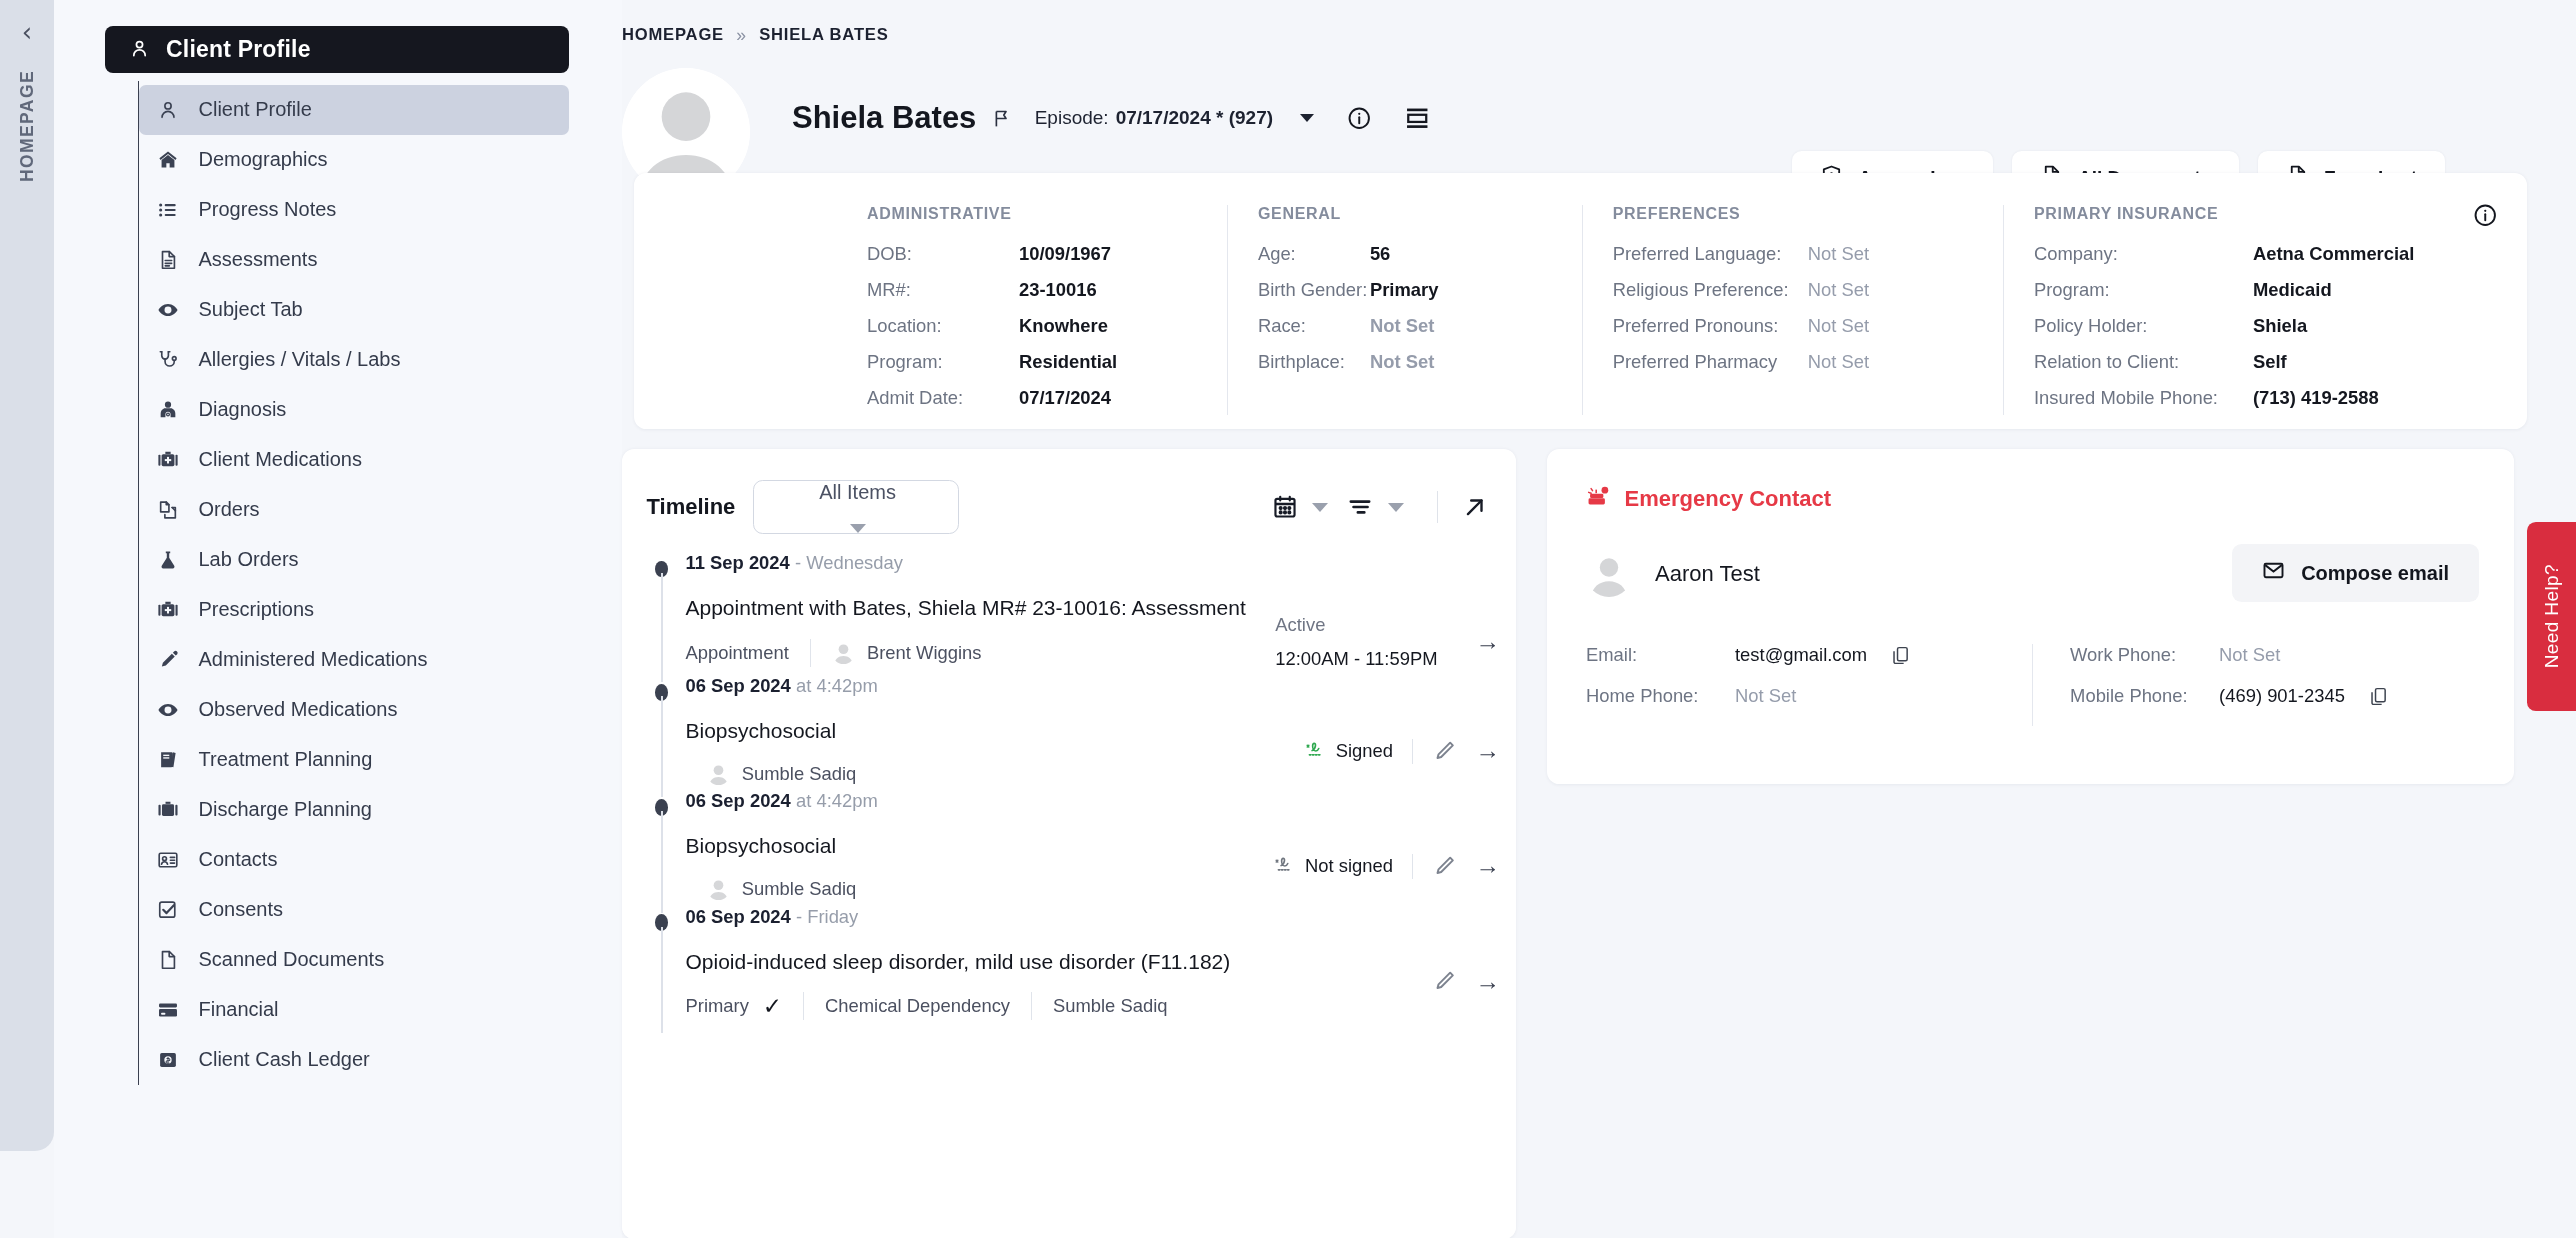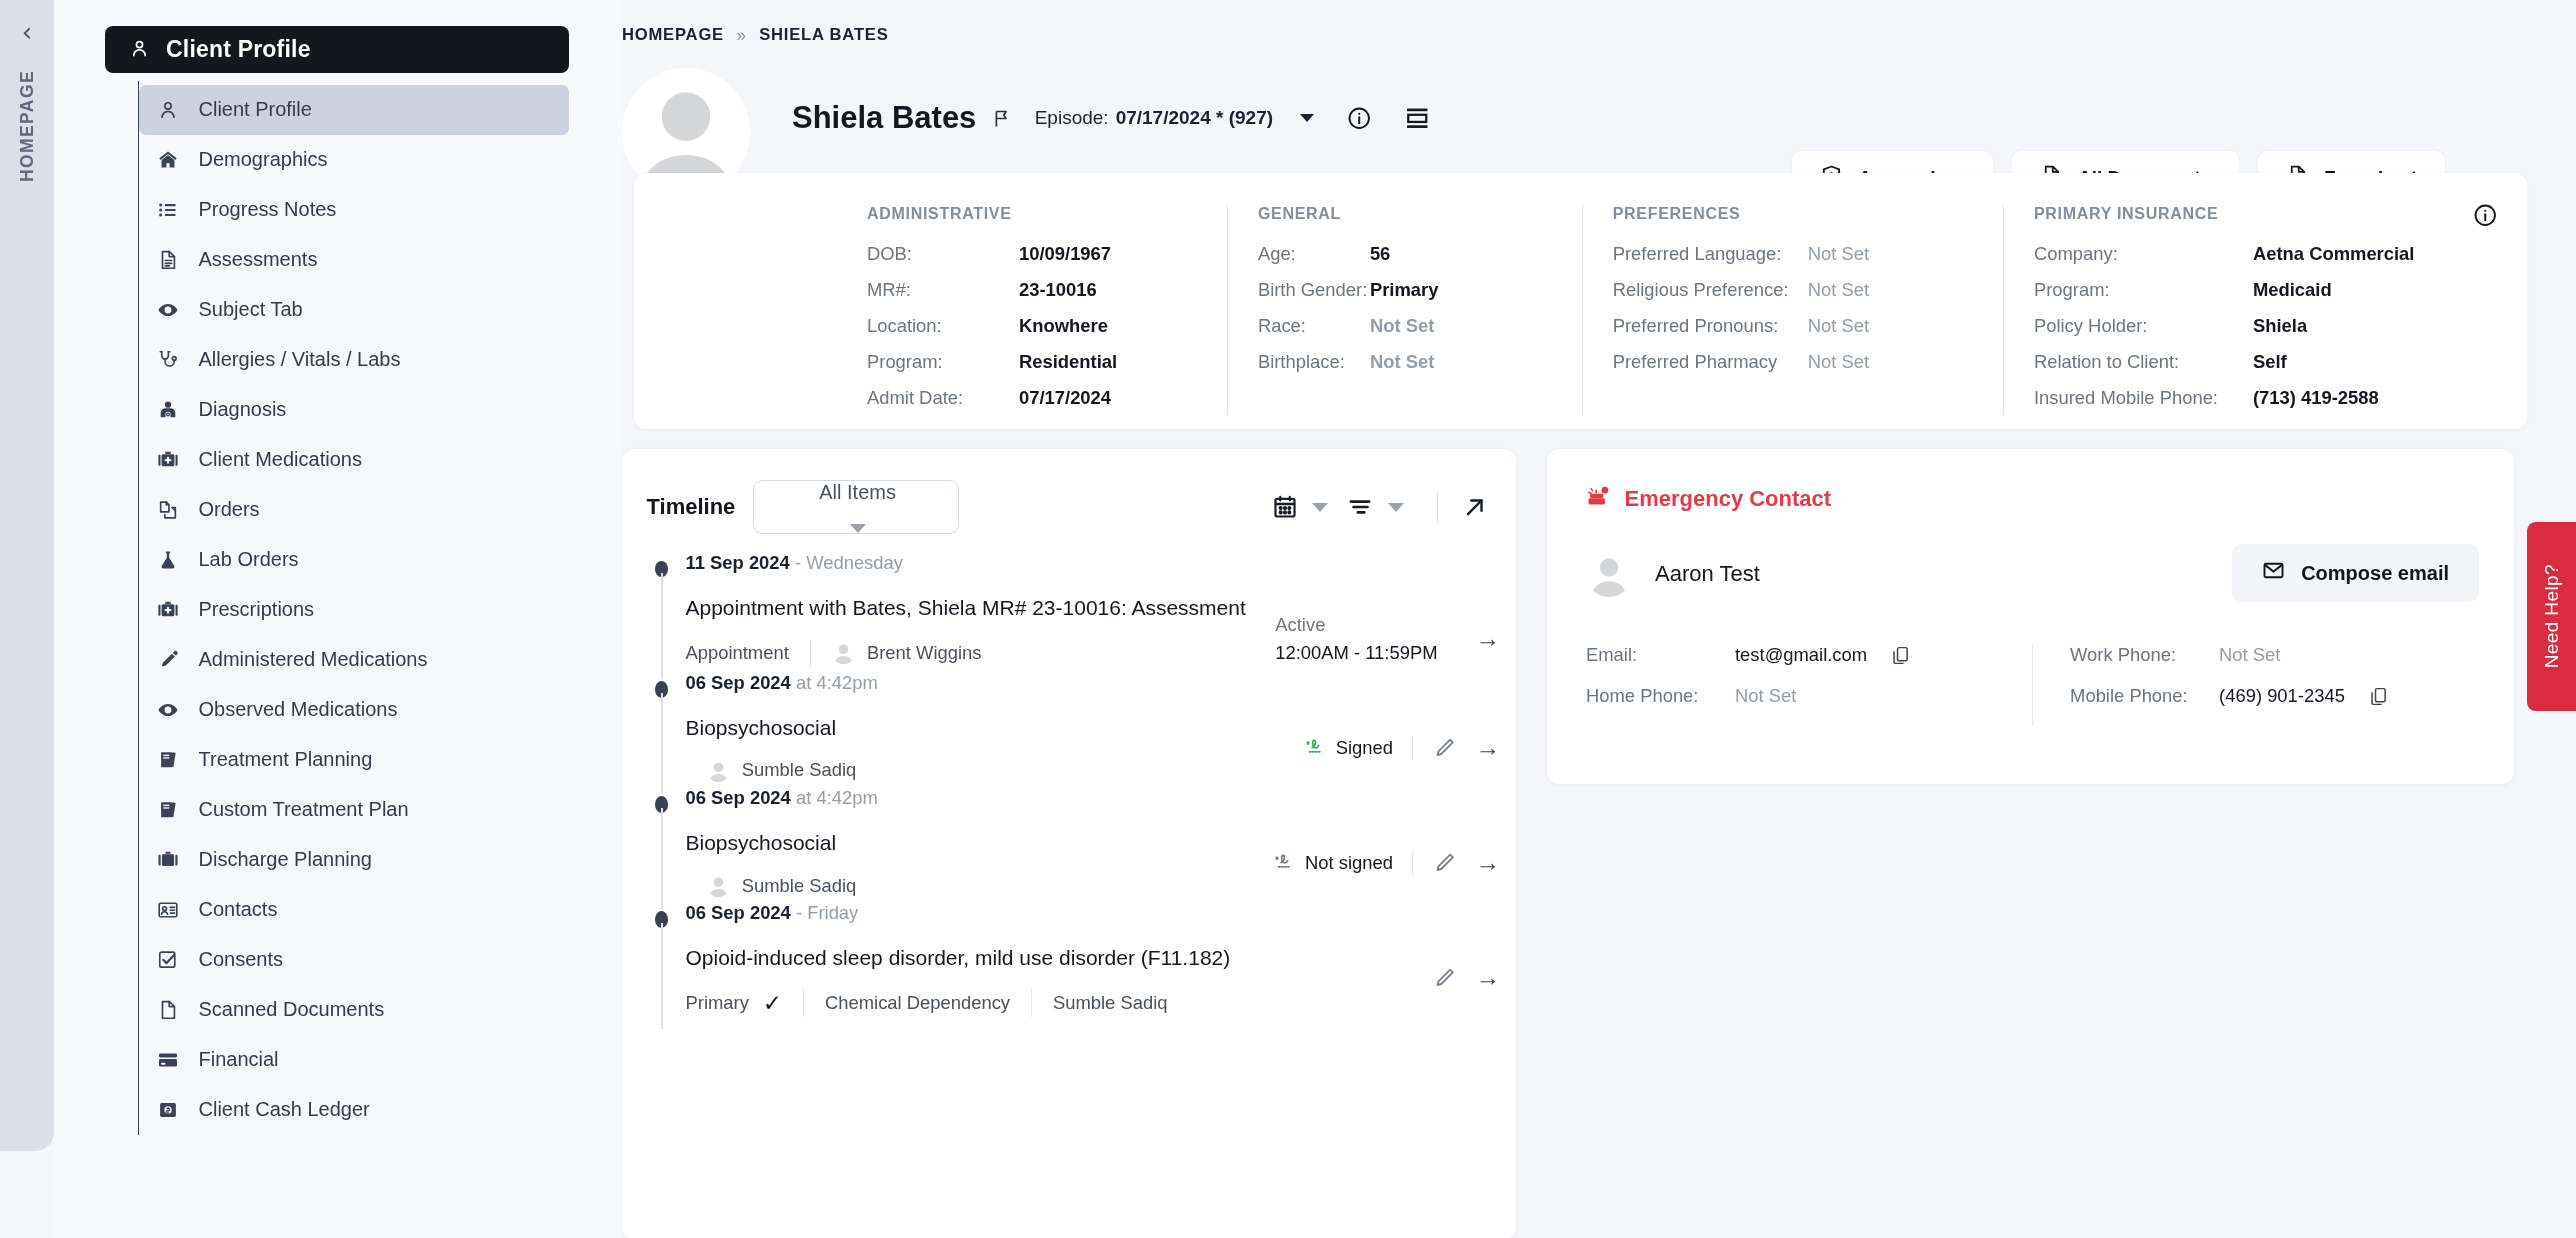--- a/index.html
+++ b/index.html
@@ -228,21 +228,21 @@
   .tl-meta .vline { width: 0.9px; height: 28px; background: #e0e4eb; }
   .tl-person { display: flex; align-items: center; gap: 12.3px; padding-left: 21px; color: #4b5060; }
   .av-sm { width: 23px; height: 23px; border-radius: 50%; overflow: hidden; flex: 0 0 23px; }
   .av-sm svg { width: 23px; height: 23px; display: block; }
   .tl-right {
     display: flex; align-items: center; gap: 0;
     padding-top: 21px; white-space: nowrap;
   }
   .status-block { text-align: left; margin-right: 19px; }
   .status-block .s1 { font-size: 18.4px; color: #6f7584; }
-  .status-block .s2 { font-size: 18.4px; color: #14171f; margin-top: 6px; }
+  .status-block .s2 { font-size: 18.4px; color: #14171f; margin-top: 12px; }
   .sig { display: flex; align-items: center; gap: 8.8px; font-size: 18.4px; color: #14171f; }
   .arrow-r { font-size: 24.5px; color: #3a4050; margin-left: 19px; cursor: pointer; }
   .pen { cursor: pointer; display: flex; margin-left: 19px; padding-left:19px; border-left: 0.9px solid #e0e4eb;}
   .pen.noborder { border-left: none; }
   .tl-fade {
     position: absolute; left: 0; right: 0; bottom: 0; height: 42px;
     background: linear-gradient(to bottom, rgba(255,255,255,0), #fff 80%);
     pointer-events: none;
   }
 
@@ -454,31 +454,20 @@
         <div class="nav-item">
           <span class="nav-icon">
             <svg viewBox="0 0 24 24" width="22" height="22" fill="#3b4253">
               <path d="M4.5 3.6h11.2c.9 0 1.6.7 1.6 1.6v13.2c0 .9-.7 1.6-1.6 1.6H4.5V3.6z"></path>
               <path d="M17.3 3.6l3 .8-2.4 15.4-3-.8z"></path>
               <rect x="6.8" y="6.2" width="6.6" height="1.5" fill="#f6f8fc"></rect>
               <rect x="6.8" y="9" width="6.6" height="1.5" fill="#f6f8fc"></rect>
             </svg>
           </span>
           <span>Treatment Planning</span>
-        </div>
-        <div class="nav-item">
-          <span class="nav-icon">
-            <svg viewBox="0 0 24 24" width="22" height="22" fill="#3b4253">
-              <path d="M4.5 3.6h11.2c.9 0 1.6.7 1.6 1.6v13.2c0 .9-.7 1.6-1.6 1.6H4.5V3.6z"></path>
-              <path d="M17.3 3.6l3 .8-2.4 15.4-3-.8z"></path>
-              <rect x="6.8" y="6.2" width="6.6" height="1.5" fill="#f6f8fc"></rect>
-              <rect x="6.8" y="9" width="6.6" height="1.5" fill="#f6f8fc"></rect>
-            </svg>
-          </span>
-          <span>Custom Treatment Plan</span>
         </div>
         <div class="nav-item">
           <span class="nav-icon">
             <svg viewBox="0 0 24 24" width="22" height="22" fill="#3b4253">
               <rect x="1.6" y="6.4" width="2.4" height="11.6" rx="1"></rect>
               <rect x="20" y="6.4" width="2.4" height="11.6" rx="1"></rect>
               <rect x="5.4" y="5.8" width="13.2" height="12.8" rx="1.6"></rect>
               <path d="M9.3 3h5.4v2.3H9.3z"></path>
             </svg>
           </span>

